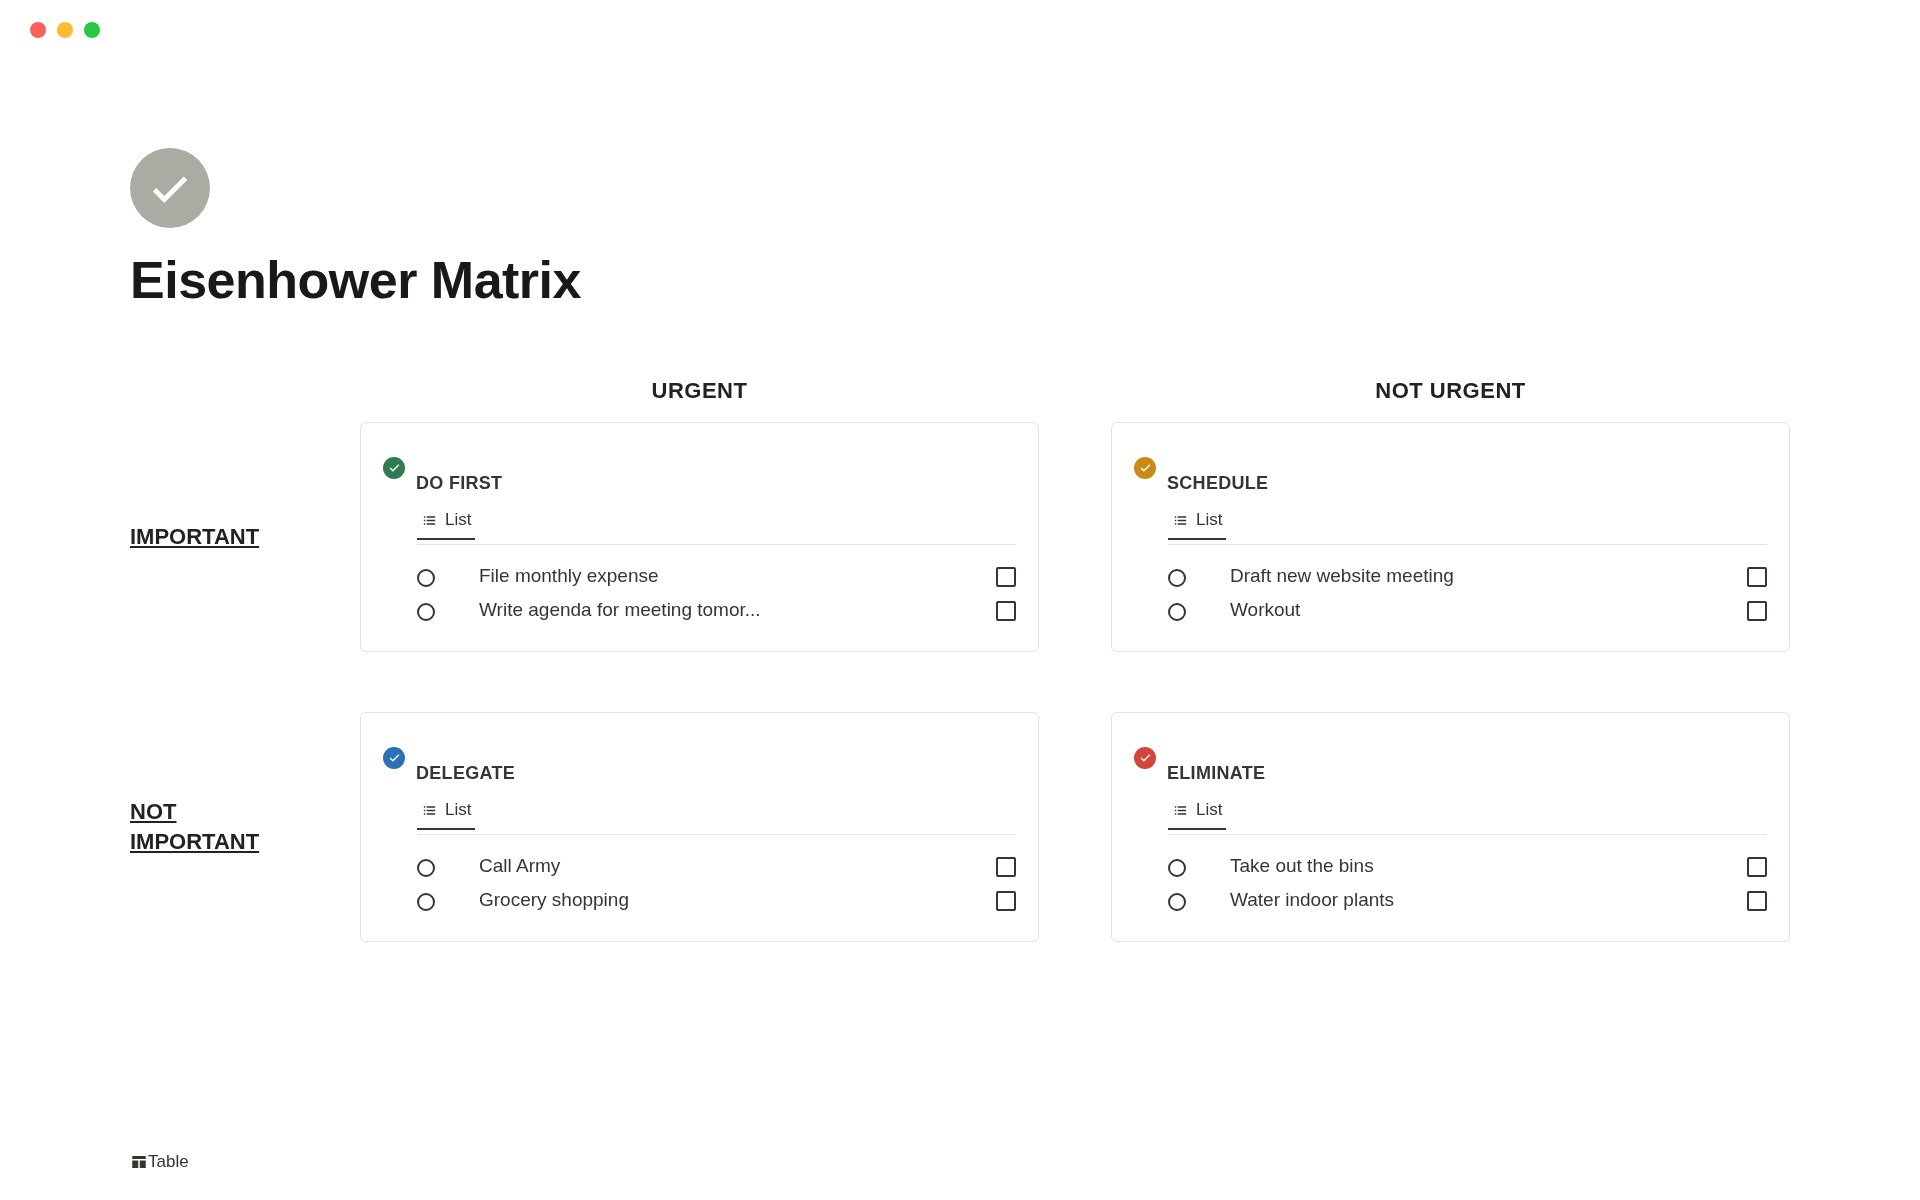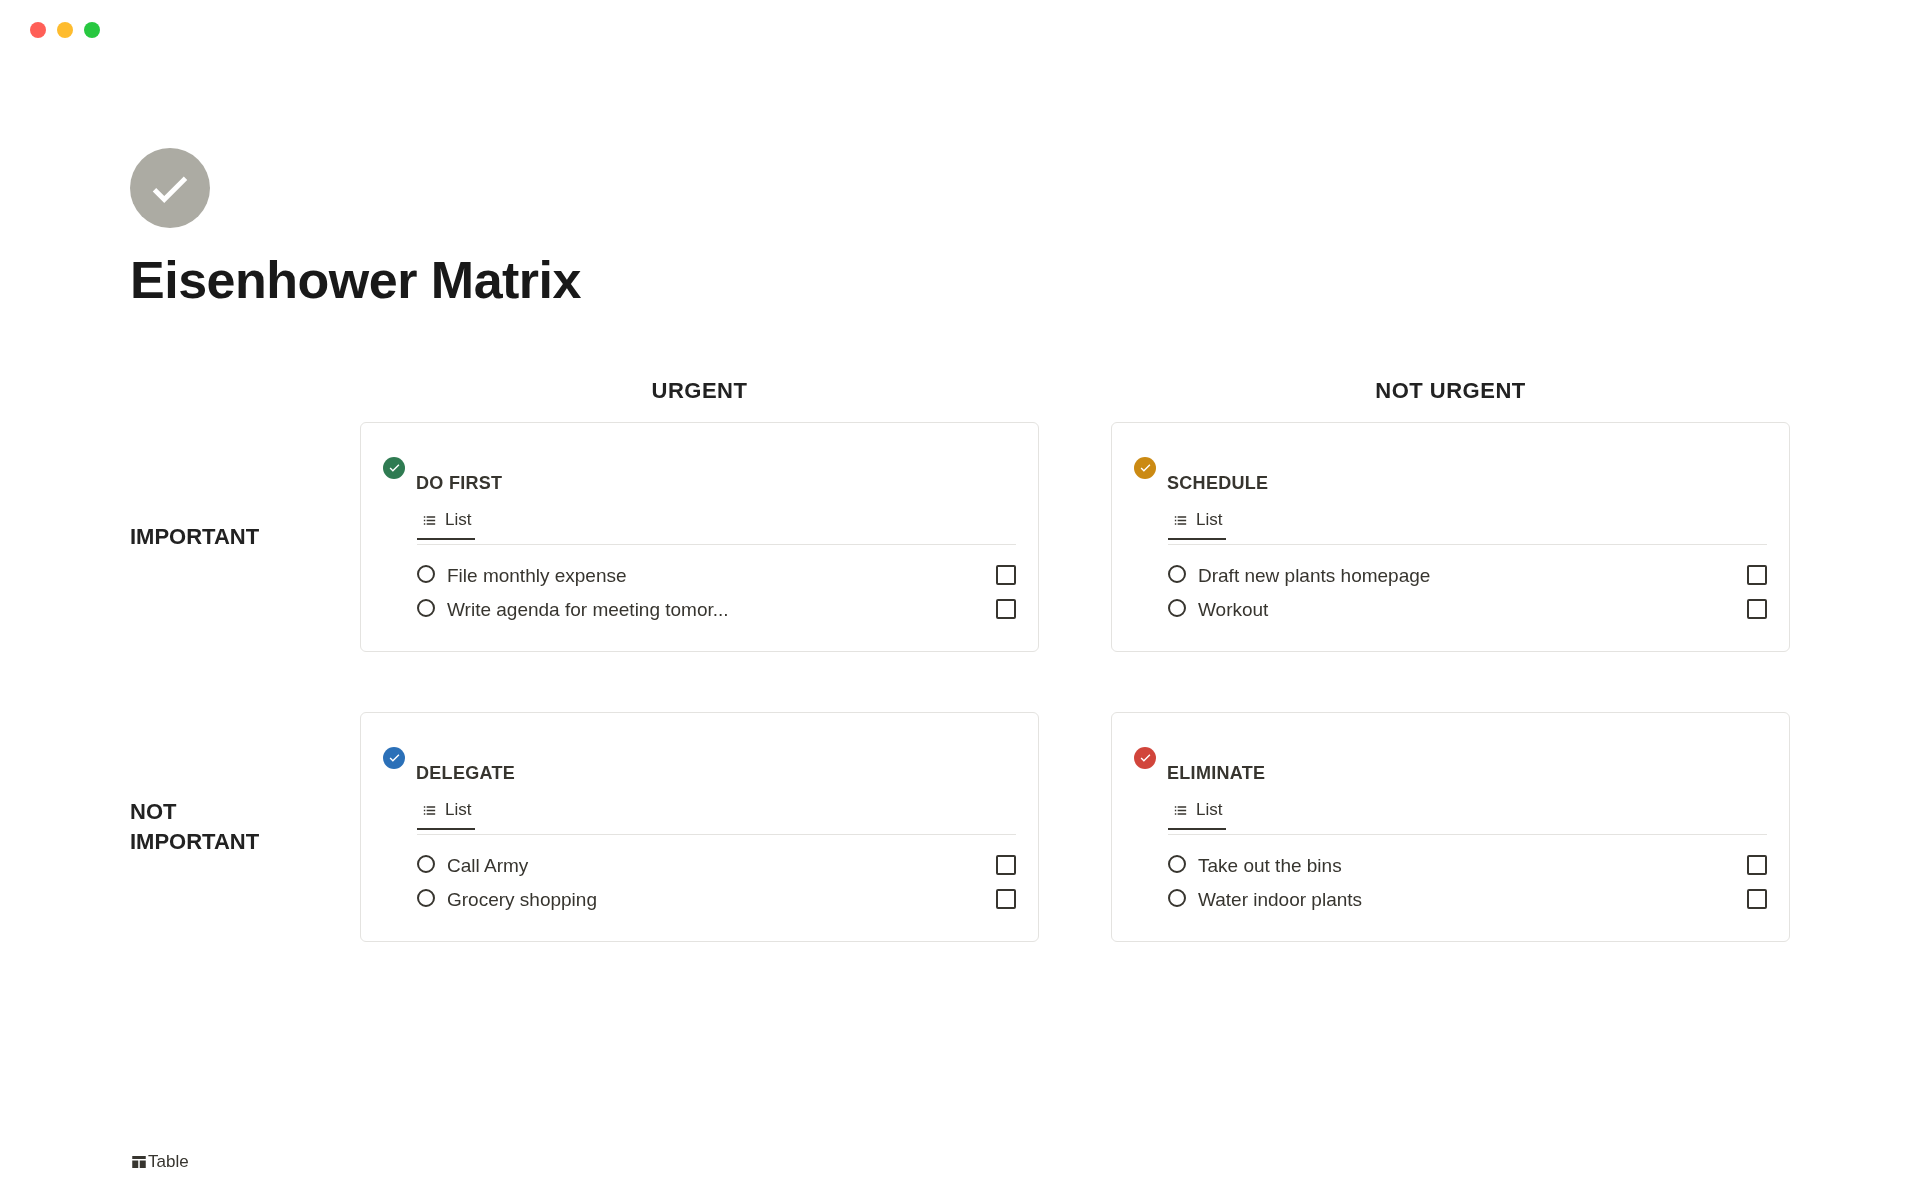--- a/index.html
+++ b/index.html
@@ -62,20 +62,21 @@
   padding-bottom: 18px;
 }
 .col-gap { }
 .row-label {
   font-size: 22px;
   font-weight: 700;
   color: #222;
   align-self: center;
   padding-right: 20px;
   line-height: 1.35;
+  text-decoration: underline;
 }
 
 .card {
   border: 1px solid #e4e3e0;
   border-radius: 6px;
   padding: 18px 22px 24px 22px;
   background: #fff;
 }
 .card-header {
   display: flex;
@@ -120,22 +121,23 @@
 }
 .view-tab svg { width: 17px; height: 17px; }
 .divider {
   border: none;
   border-top: 1px solid #e4e3e0;
   margin: 0 0 14px 34px;
 }
 .items { padding-left: 34px; }
 .item-row {
   display: flex;
-  align-items: flex-start;
+  align-items: flex-end;
   padding: 6px 0;
+  gap: 32px;
 }
 .status-circle {
   width: 18px;
   height: 18px;
   border: 2px solid #37352f;
   border-radius: 50%;
   flex-shrink: 0;
   margin-right: 12px;
 }
 .item-text {
@@ -240,21 +242,21 @@
           <svg viewBox="0 0 24 24">
               <path fill="#37352f" d="M4 6h2v2H4V6zm4 0h12v2H8V6zM4 11h2v2H4v-2zm4 0h12v2H8v-2zM4 16h2v2H4v-2zm4 0h12v2H8v-2z"></path>
             </svg>
           <span>List</span>
         </div>
       </div>
       <hr class="divider">
       <div class="items">
         <div class="item-row">
           <span class="status-circle"></span>
-          <span class="item-text">Draft new plants homepage</span>
+          <span class="item-text">Draft new website meeting</span>
           <span class="checkbox"></span>
         </div>
         <div class="item-row">
           <span class="status-circle"></span>
           <span class="item-text">Workout</span>
           <span class="checkbox"></span>
         </div>
       </div>
     </div>
 

